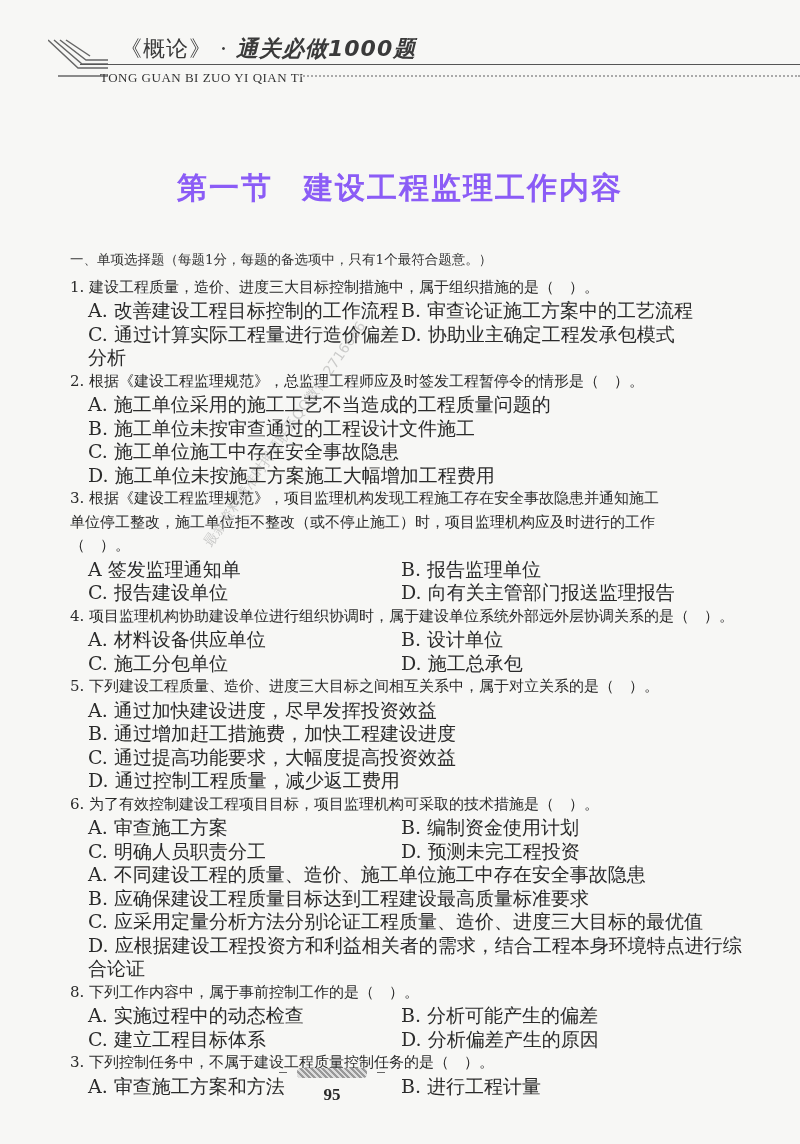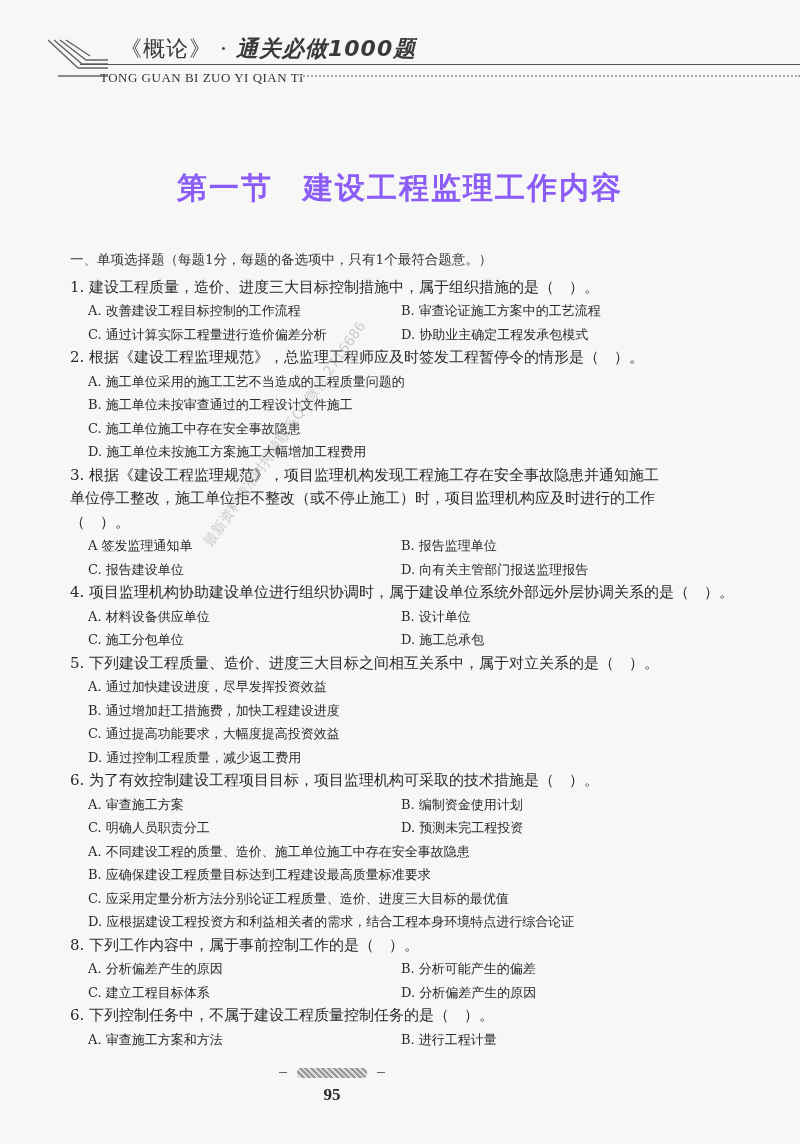--- a/index.html
+++ b/index.html
@@ -13,21 +13,21 @@
   .hdr-rule{position:absolute;left:40px;top:34px;width:720px;border-top:1px solid #555;}
   .hdr-sub{position:absolute;left:60px;top:40px;font-size:13px;font-family:"Liberation Serif",serif;color:#333;letter-spacing:.5px;}
   .hdr-dots{position:absolute;left:260px;top:45px;width:500px;border-top:2px dotted #aaa;}
   .section-title{position:absolute;left:0;width:800px;top:168px;text-align:center;font-size:30px;font-weight:bold;
        letter-spacing:2px;color:#8b5cf6;}
   .section-title .gap{display:inline-block;width:30px;}
   .content{position:absolute;left:70px;top:248px;width:690px;font-size:15px;line-height:23.5px;}
   .part{font-size:13.5px;color:#333;margin-bottom:4px;}
   .q{margin:0;}
   .q .stem{padding-left:0;}
-  .opts{padding-left:18px;font-size:13px;}
+  .opts{padding-left:18px;font-size:19px;}
   .opts.two{display:grid;grid-template-columns:313px 1fr;}
   .cont{padding-left:0;}
   .footer{position:absolute;left:0;width:664px;top:1062px;text-align:center;}
   .footer-orn{display:inline-block;width:70px;height:10px;background:repeating-linear-gradient(45deg,#999 0 2px,#ddd 2px 4px);border-radius:4px;vertical-align:middle;}
   .footer-dash{display:inline-block;width:8px;border-top:1px solid #666;vertical-align:middle;margin:0 10px;}
   .page-no{font-size:17px;font-weight:bold;margin-top:4px;font-family:"Liberation Serif",serif;}
   .watermark{position:absolute;left:200px;top:540px;transform:rotate(-55deg);transform-origin:left top;
        font-size:14px;color:rgba(120,120,120,.35);white-space:nowrap;font-family:"DejaVu Sans",sans-serif;}
 </style>
 </head>
@@ -127,29 +127,29 @@
       <div>A. 不同建设工程的质量、造价、施工单位施工中存在安全事故隐患</div>
       <div>B. 应确保建设工程质量目标达到工程建设最高质量标准要求</div>
       <div>C. 应采用定量分析方法分别论证工程质量、造价、进度三大目标的最优值</div>
       <div>D. 应根据建设工程投资方和利益相关者的需求，结合工程本身环境特点进行综合论证</div>
     </div>
   </div>
 
   <div class="q">
     <div class="stem">8. 下列工作内容中，属于事前控制工作的是（　）。</div>
     <div class="opts two">
-      <div>A. 分析偏差产生的原因</div>
+      <div>A. 实施过程中的动态检查</div>
       <div>B. 分析可能产生的偏差</div>
       <div>C. 建立工程目标体系</div>
       <div>D. 分析偏差产生的原因</div>
     </div>
   </div>
 
   <div class="q">
-    <div class="stem">6. 下列控制任务中，不属于建设工程质量控制任务的是（　）。</div>
+    <div class="stem">3. 下列控制任务中，不属于建设工程质量控制任务的是（　）。</div>
     <div class="opts two">
       <div>A. 审查施工方案和方法</div>
       <div>B. 进行工程计量</div>
     </div>
   </div>
 </div>
 
 <div class="watermark">最新资料请准时押题联系QQ微信 2716686</div>
 
 <div class="footer">

